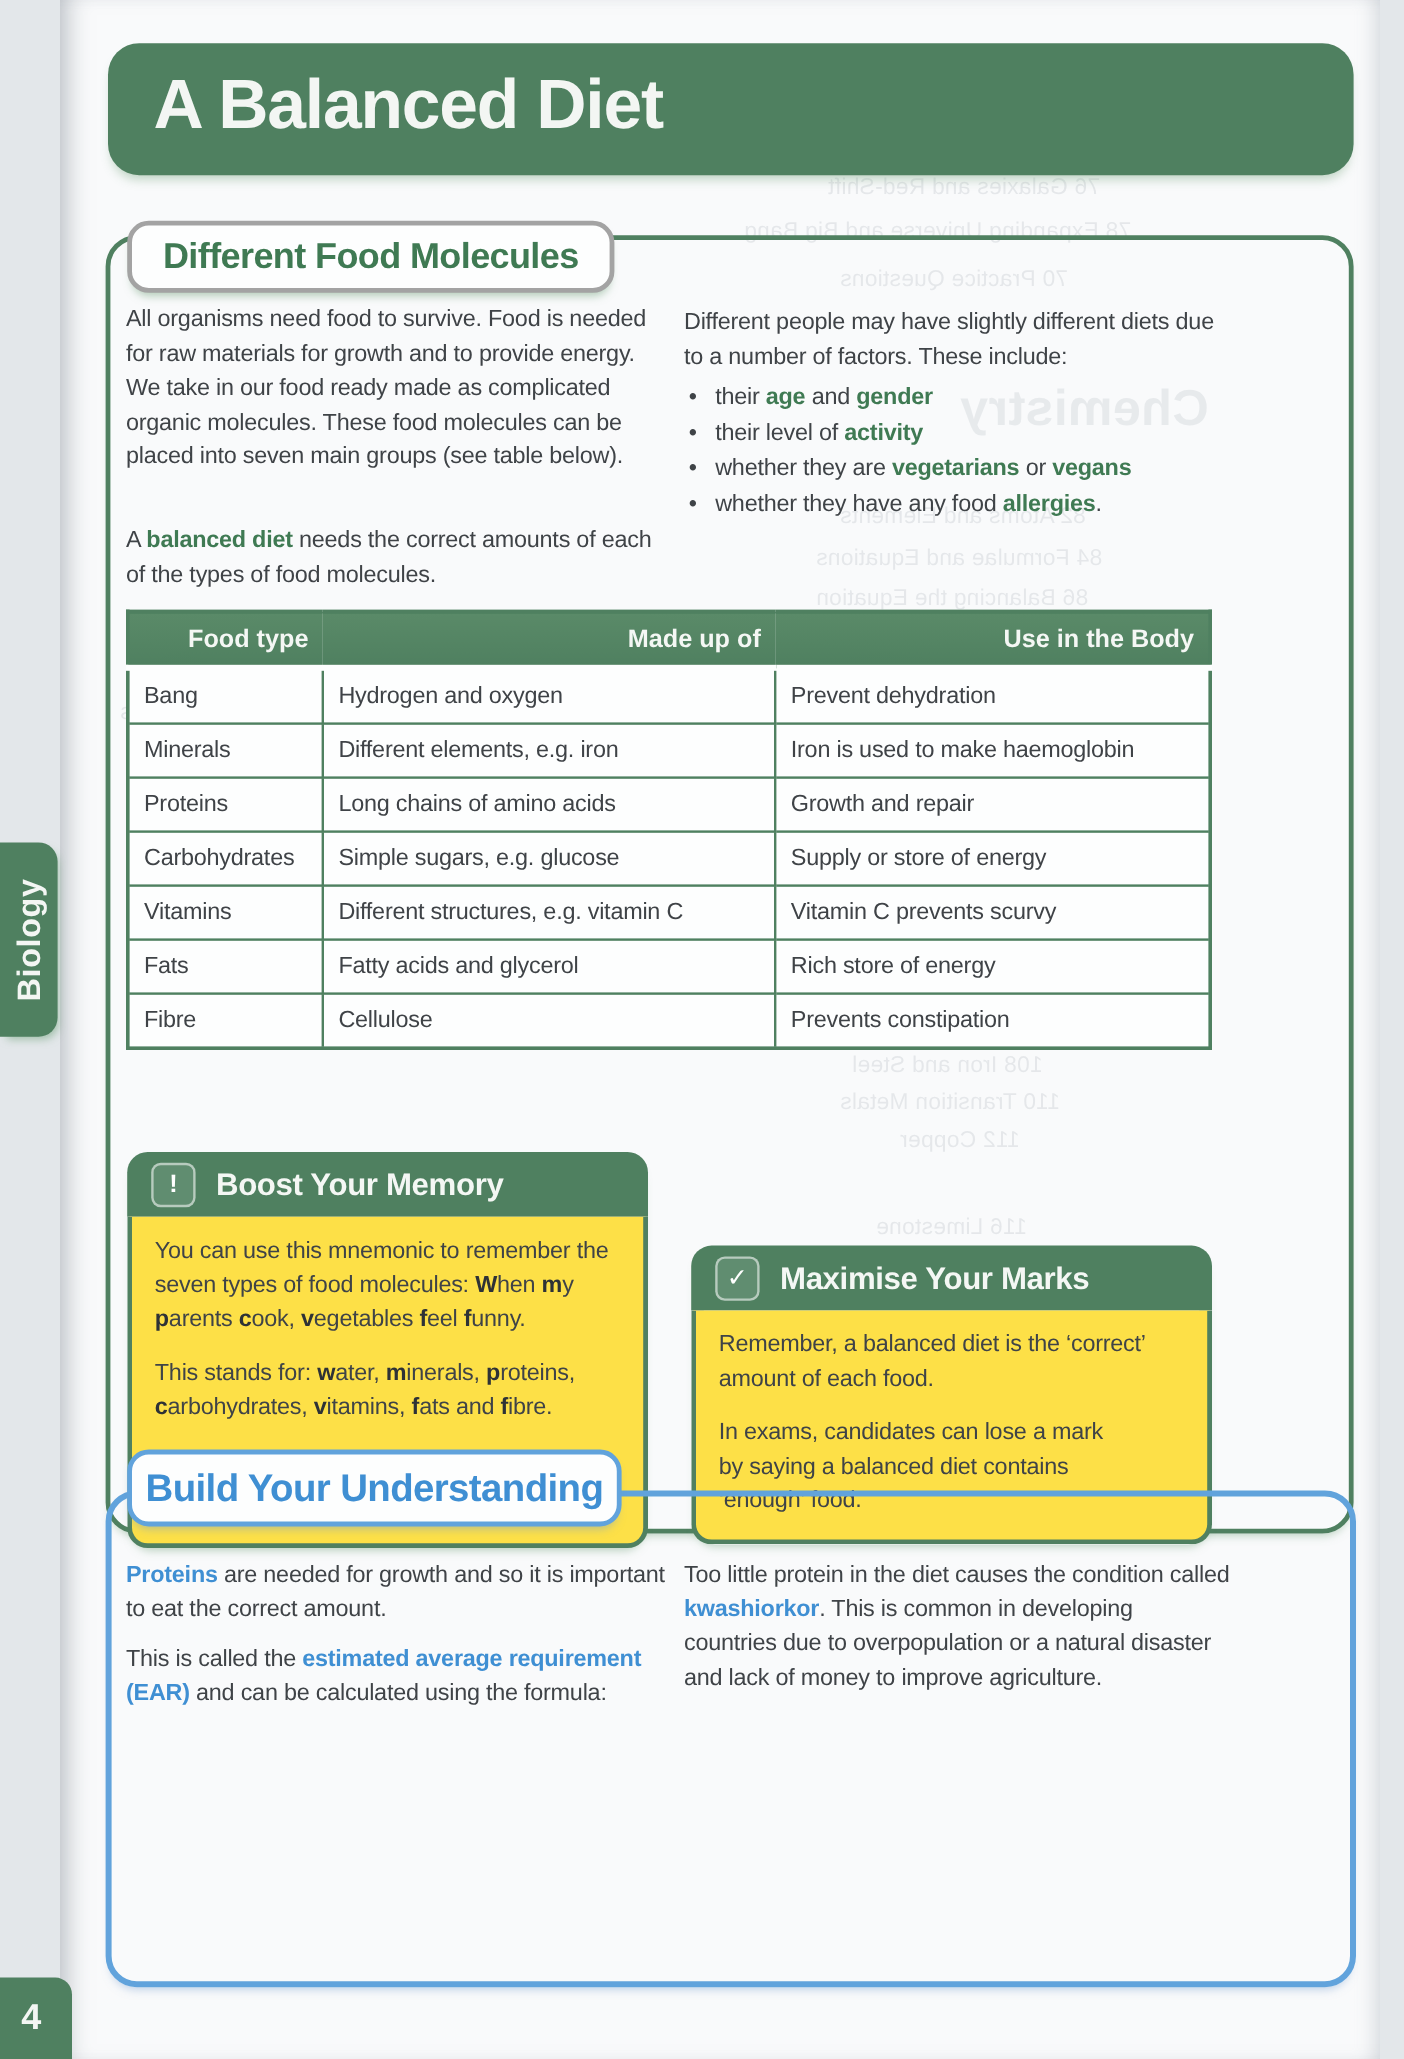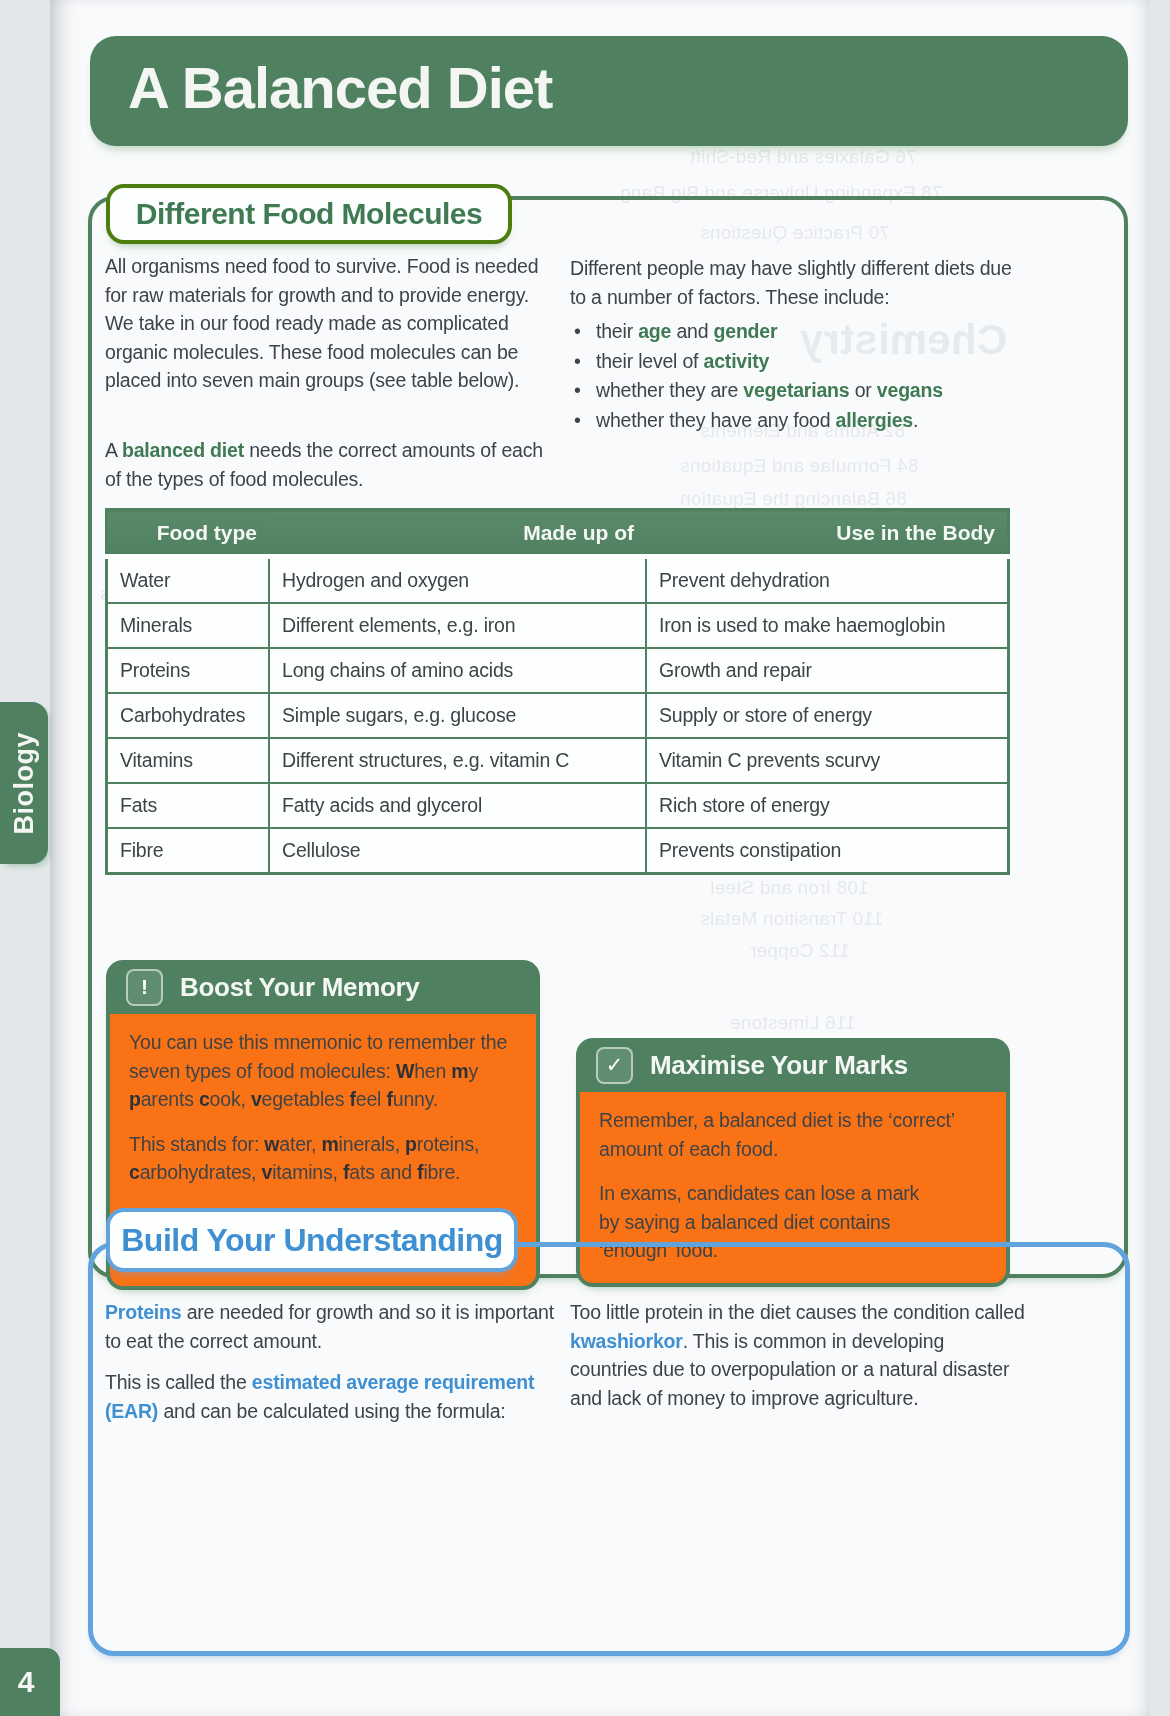--- a/index.html
+++ b/index.html
@@ -15,21 +15,21 @@
   .banner{position:absolute;left:90px;top:36px;width:1038px;height:110px;background:#4f8060;
           border-radius:26px;box-shadow:0 7px 9px -4px rgba(110,160,120,.45);}
   .banner h1{margin:0;padding:18px 0 0 38px;font-size:58px;letter-spacing:-1px;color:#f3f6f3;font-weight:bold;}
   
   .section-box{position:absolute;border-radius:26px;background:transparent;}
   .section-green{left:88px;top:196px;width:1032px;height:1074px;border:4px solid #4f8060;
                  box-shadow:0 6px 8px -5px rgba(110,160,120,.5);}
   .section-blue{left:88px;top:1242px;width:1032px;height:404px;border:5px solid #61a3dc;
                 box-shadow:0 6px 8px -5px rgba(120,160,210,.5);}
   .tab{position:absolute;background:#fdfefe;display:flex;align-items:center;justify-content:center;}
-  .tab-green{left:106px;top:184px;width:398px;height:52px;border:4px solid #4d7c0f;border-radius:18px;
+  .tab-green{left:106px;top:184px;width:398px;height:52px;border:4px solid #a3a3a3;border-radius:18px;
              box-shadow:0 6px 7px -4px rgba(110,160,120,.5);}
   .tab-green span{color:#3f7a53;font-weight:bold;font-size:30px;letter-spacing:-.5px;}
   .tab-blue{left:106px;top:1208px;width:404px;height:56px;border:4px solid #61a3dc;border-radius:18px;
             box-shadow:0 6px 7px -4px rgba(120,160,210,.5);}
   .tab-blue span{color:#3f8fd3;font-weight:bold;font-size:32px;letter-spacing:-.5px;}
   
   .para{position:absolute;font-size:19.5px;line-height:28.5px;color:#3f4347;letter-spacing:-.2px;}
   .g{color:#3f7a53;font-weight:bold;}
   .bl{color:#3f8fd3;font-weight:bold;}
   .b{font-weight:bold;color:#2e3236;}
@@ -46,21 +46,21 @@
                  border:2px solid #4f8060;letter-spacing:-.2px;}
   .food-table td:first-child{width:136px;}
   .food-table td:nth-child(2){width:351px;}
   
   .memo{position:absolute;border-radius:20px;box-shadow:0 6px 8px -5px rgba(110,160,120,.5);}
   .memo-head{height:54px;background:#4f8060;border-radius:17px 17px 0 0;display:flex;align-items:center;}
   .memo-icon{display:inline-flex;align-items:center;justify-content:center;width:33px;height:33px;
              margin-left:20px;border:2px solid rgba(255,255,255,.55);border-radius:8px;
              background:rgba(255,255,255,.10);color:#ffffff;font-weight:bold;font-size:21px;}
   .memo-head span.t{color:#f4f7f4;font-weight:bold;font-size:26px;margin-left:17px;letter-spacing:-.3px;text-align:right;}
-  .memo-body{background:#f97316;border:4px solid #4f8060;border-top:none;border-radius:0 0 17px 17px;
+  .memo-body{background:#fde047;border:4px solid #4f8060;border-top:none;border-radius:0 0 17px 17px;
              padding:14px 19px 10px 19px;}
   .memo-body p{margin:0 0 16px 0;font-size:19.5px;line-height:28.5px;color:#3f4347;letter-spacing:-.2px;}
   #boost-box{left:106px;top:960px;width:434px;}
   #maximise-box{left:576px;top:1038px;width:434px;}
   
   .formula{font-weight:bold;color:#2e3236;font-size:20.5px;}
   
   .side-tab{position:absolute;left:0;top:702px;width:48px;height:162px;background:#4f8060;
             border-radius:0 16px 16px 0;display:flex;align-items:center;justify-content:center;
             box-shadow:3px 4px 7px -3px rgba(110,160,120,.6);}
@@ -130,21 +130,21 @@
   <table class="food-table">
     <thead>
       <tr>
         <th>Food type</th>
         <th>Made up of</th>
         <th>Use in the Body</th>
       </tr>
     </thead>
     <tbody>
       <tr>
-        <td>Water</td>
+        <td>Bang</td>
         <td>Hydrogen and oxygen</td>
         <td>Prevent dehydration</td>
       </tr>
       <tr>
         <td>Minerals</td>
         <td>Different elements, e.g. iron</td>
         <td>Iron is used to make haemoglobin</td>
       </tr>
       <tr>
         <td>Proteins</td>

